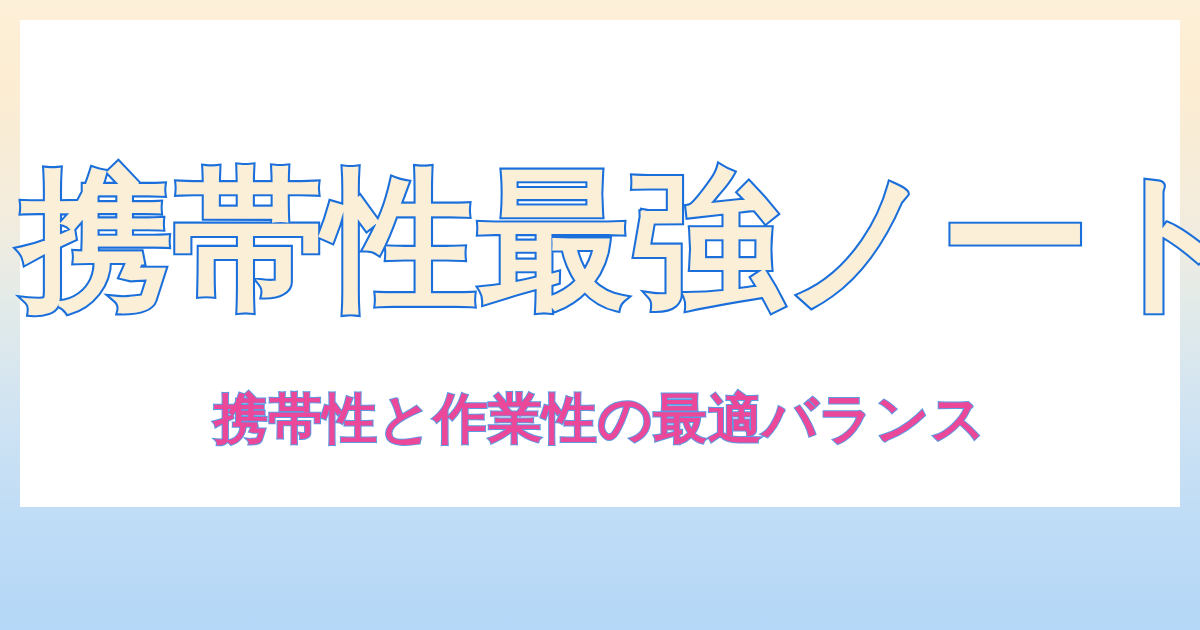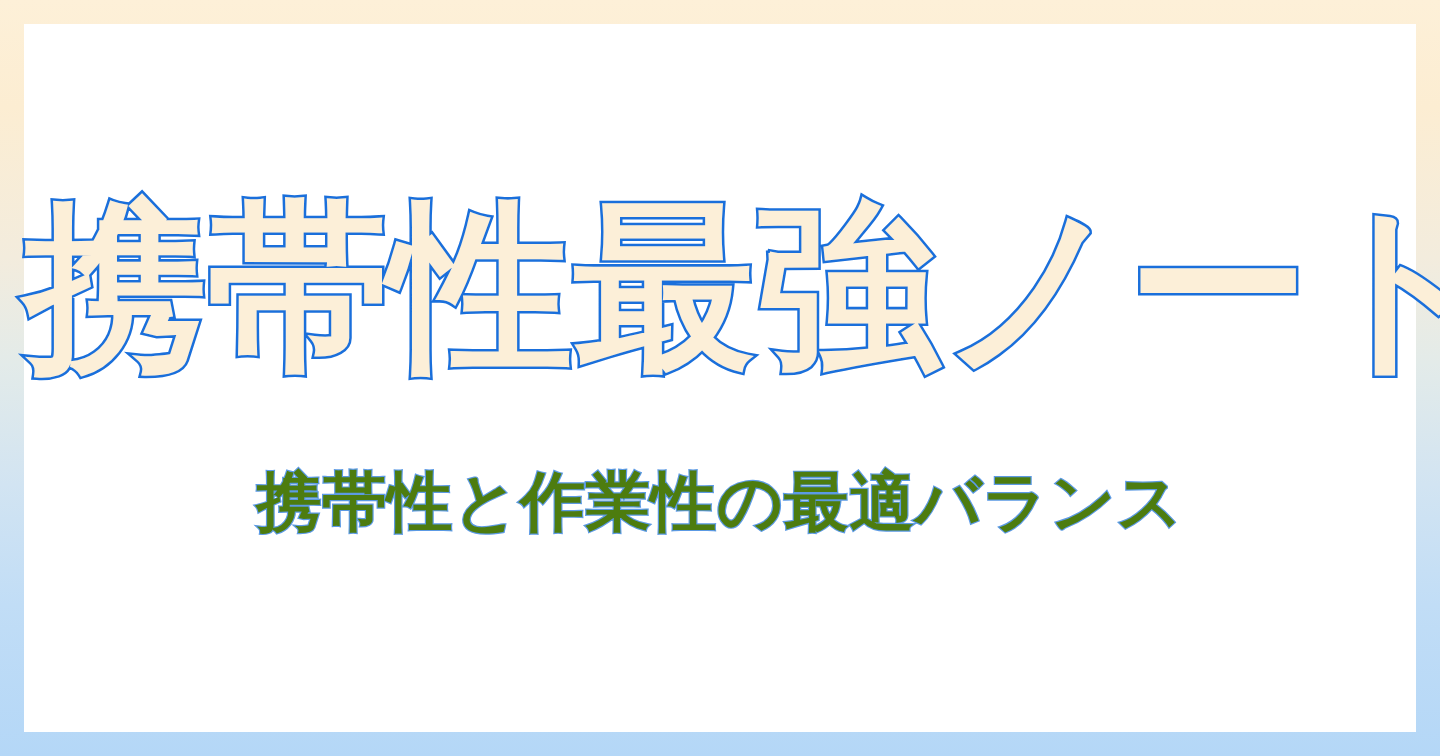--- a/index.html
+++ b/index.html
@@ -27,21 +27,21 @@
                 #c1ddf6 80%,
                 #b4d7f7 100%);
   }
 
   
   .panel {
     position: absolute;
     left: 20px;
     top: 20px;
     width: 1160px;
-    height: 590px;
+    height: 487px;
     background: #ffffff;
     box-sizing: border-box;
     display: flex;
     flex-direction: column;
     align-items: center;
     justify-content: flex-start;
     padding-left: 16px;
   }
 
   
@@ -79,21 +79,21 @@
   }
 
   .subtitle {
     display: inline-block;
     margin: 0;
     font-size: 54px;
     font-weight: 700;
     letter-spacing: 0.012em;
     line-height: 1.15;
     white-space: nowrap;
-    color: #4d7c0f;
+    color: #ec4899;
     -webkit-text-stroke: 2.0px #5c9ae4;
     paint-order: stroke fill;
     text-rendering: geometricPrecision;
   }
 </style>
 </head>
 <body>
 
 <div class="canvas">
 

